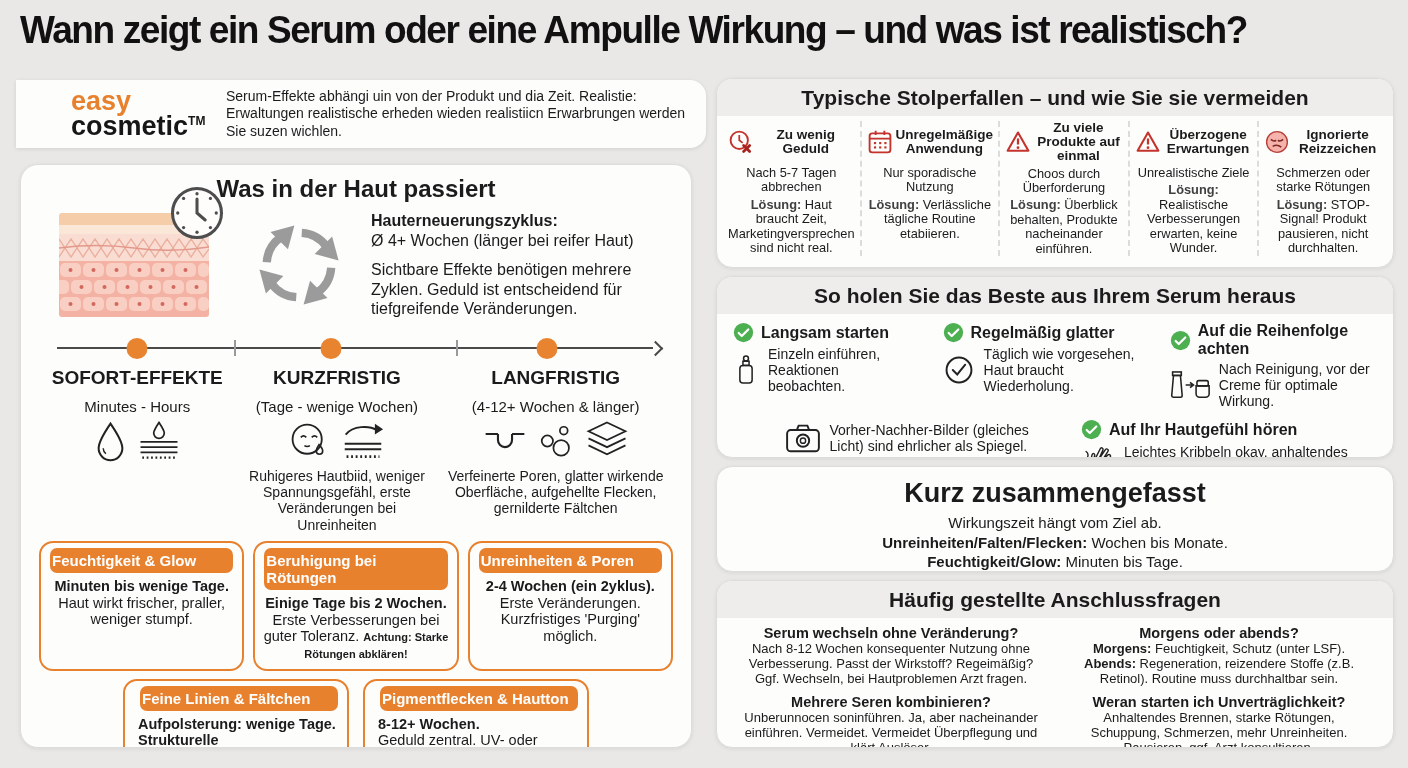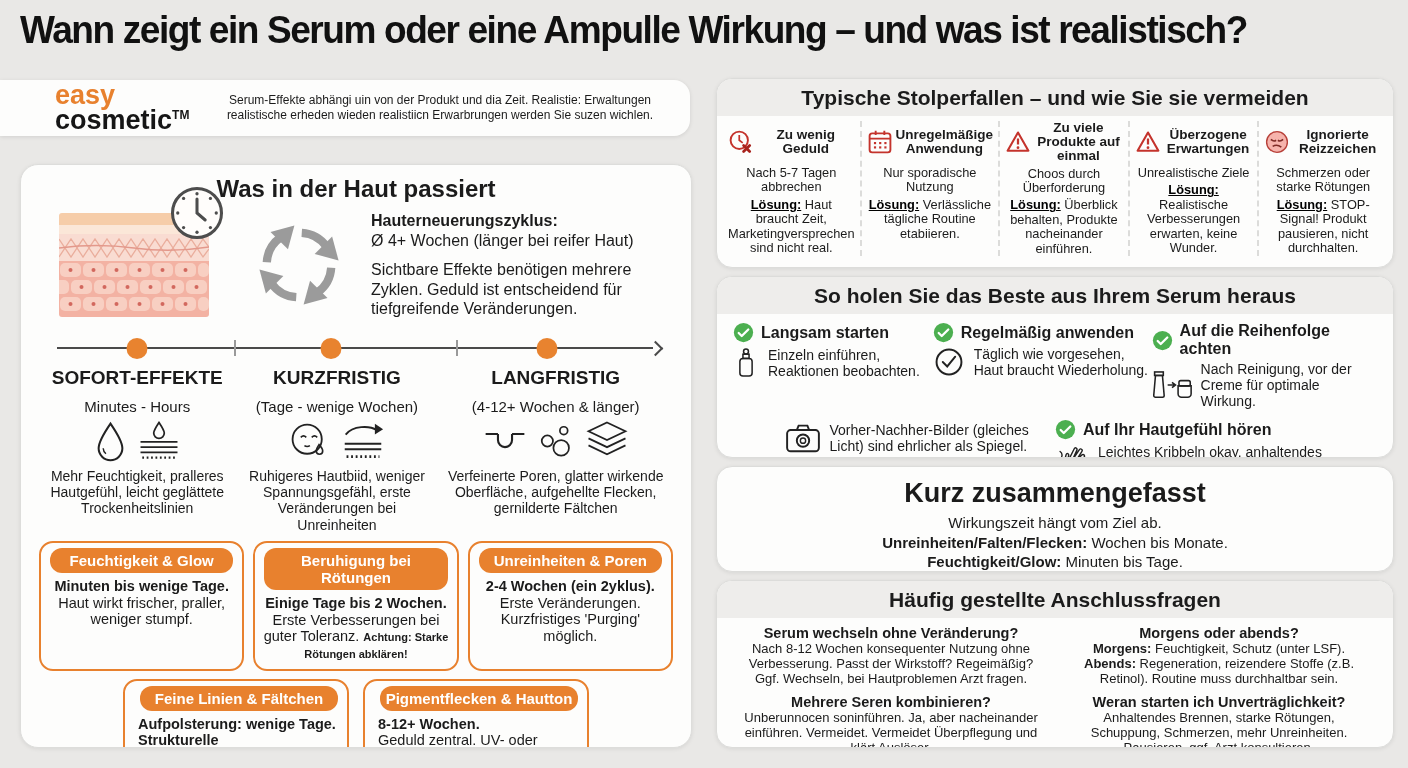--- a/index.html
+++ b/index.html
@@ -3,27 +3,27 @@
 <meta charset="utf-8">
 <style>
   * { box-sizing: border-box; }
   html,body { margin:0; padding:0; }
   body { font-family:"Liberation Sans", sans-serif; color:#1b1b1b; background:#e9e8e6; }
   .canvas { position:relative; width:1408px; height:768px; background:#e9e8e6; overflow:hidden; }
 
   .page-title { position:absolute; top:8px; left:20px; margin:0; font-size:39px; font-weight:bold;
     letter-spacing:-1.5px; white-space:nowrap; transform:scaleX(.95); transform-origin:left center; color:#111; }
 
-  .brand-card { position:absolute; left:0; top:80px; width:690px; height:56px; background:#fdfdfc;
+  .brand-card { position:absolute; left:16px; top:80px; width:690px; height:68px; background:#fdfdfc;
     border-radius:0 16px 16px 0; box-shadow:0 1px 4px rgba(0,0,0,.10); display:flex; align-items:center; }
   .logo { padding-left:55px; width:200px; line-height:.92; }
   .logo-easy { display:block; color:#e8812e; font-weight:bold; font-size:27px; }
   .logo-cosmetic { color:#161616; font-weight:bold; font-size:27px; }
   .logo sup { font-size:12px; font-weight:bold; }
-  .tagline { font-size:12px; line-height:1.25; width:460px; margin:0 0 0 10px;text-align:center; }
+  .tagline { font-size:14px; line-height:1.25; width:460px; margin:0 0 0 10px; }
 
   .main-card { position:absolute; left:20px; top:164px; width:672px; height:584px; background:#fdfdfc;
     border:1.5px solid #dddddb; border-radius:18px; padding:8px 18px; overflow:hidden; box-shadow:0 1px 4px rgba(0,0,0,.08); }
   .main-card h2 { text-align:center; font-size:24px; margin:2px 0 4px; }
 
   .cycle-row { display:flex; align-items:center; margin:8px 0 0 20px; height:108px; }
   .skin-wrap { position:relative; width:150px; height:104px; flex:none; }
   .skin-wrap .skin { width:150px; height:104px; border-radius:3px; }
   .clock { position:absolute; top:-28px; right:-16px; width:56px; height:56px; }
   .cycle-svg { width:92px; height:92px; margin-left:44px; flex:none; }
@@ -44,45 +44,45 @@
   .phase h3 { font-size:19px; margin:2px 0 0; }
   .phase .sub { font-size:15px; margin:9px 0 4px; }
   .phase .icons { height:44px; display:flex; justify-content:center; align-items:center; gap:10px; }
   .phase .desc { font-size:14px; line-height:1.16; margin:5px auto 0; width:92%; }
 
   .boxes { display:flex; gap:9px; margin-top:8px; }
   .boxes.second { justify-content:center; gap:14px; }
   .effect-box { flex:1; border:2.5px solid #e8812e; border-radius:14px; background:#fdfdfc; padding:5px 7px 7px; text-align:center; }
   .boxes.second .effect-box { flex:0 0 226px; text-align:left; padding-left:13px; }
   .pill { display:block; background:#e8812e; color:#fff; font-weight:bold; font-size:15px;
-    border-radius:12px; padding:4px 2px; text-align:center; margin:0 2px 5px; }
+    border-radius:7px; padding:4px 2px; text-align:left; margin:0 2px 5px; }
   .effect-box .lead { font-weight:bold; font-size:14.5px; line-height:1.15; }
   .effect-box .body2 { font-size:14.5px; line-height:1.15; }
   .effect-box .note { font-weight:bold; font-size:11px; }
 
   .card { position:absolute; left:716px; width:678px; background:#fdfdfc; border:1.5px solid #dcdcda;
     border-radius:16px; overflow:hidden; box-shadow:0 1px 4px rgba(0,0,0,.08); }
   .card-head { background:#eeedeb; text-align:center; font-weight:bold; font-size:21px; padding:7px 0 6px; }
   #pitfalls { top:78px;  height:190px; }
   #tips     { top:276px; height:182px; }
   #summary  { top:466px; height:106px; }
   #faq      { top:580px; height:168px; }
 
   .pit-grid { display:flex; padding:5px 6px 4px; }
   .pit { flex:1; padding:0 5px; text-align:center; font-size:12.8px; line-height:1.13; }
   .pit + .pit { border-left:2px dashed #dcdcda; }
   .pit-head { display:flex; align-items:center; justify-content:center; gap:3px; min-height:42px; }
   .pit-head svg { width:26px; height:26px; flex:none; }
   .pit-head .t { font-weight:bold; font-size:13.5px; line-height:1.05; }
   .pit .problem { margin-top:3px; }
   .pit .sol { margin-top:3px; }
-  .sol-label { color:#000000; font-weight:bold;text-decoration:underline; }
+  .sol-label { color:#404040; font-weight:bold; }
 
   .tips-body { padding:8px 16px 4px; }
-  .tips-row { display:flex; }
+  .tips-row { display:flex;gap:26px; }
   .tips-row + .tips-row { margin-top:10px; }
   .tip-head { display:flex; align-items:center; gap:7px; font-weight:bold; font-size:16px; }
   .tip-head svg { width:21px; height:21px; flex:none; }
   .tip-body { display:flex; gap:9px; margin-top:3px; font-size:14px; line-height:1.15; align-items:center; text-align:left; }
   .tip-body svg { flex:none; }
   .tip-c1 { width:31%; } .tip-c2 { width:34%; } .tip-c3 { width:35%; }
   .tip-c4 { width:40%; margin-left:8%; } .tip-c5 { width:46%; margin-left:2%; }
 
   #summary { text-align:center; padding:9px 20px; font-size:15px; line-height:1.3; }
   .sum-title { font-weight:bold; font-size:27px; margin-bottom:2px; }
@@ -211,21 +211,20 @@
               <path d="M10 31 a8 8 0 0 0 3 6" stroke="#222" fill="none" stroke-width="1.6"></path>
             </svg>
           <svg width="44" height="42" viewBox="0 0 50 46">
               <path d="M25 2 c-4 6 -6 9 -6 12 a6 6 0 0 0 12 0 c0 -3 -2 -6 -6 -12Z" fill="none" stroke="#222" stroke-width="2"></path>
               <line x1="4" y1="24" x2="46" y2="24" stroke="#222" stroke-width="2"></line>
               <line x1="4" y1="30" x2="46" y2="30" stroke="#222" stroke-width="2"></line>
               <line x1="4" y1="36" x2="46" y2="36" stroke="#222" stroke-width="2"></line>
               <line x1="6" y1="42" x2="44" y2="42" stroke="#222" stroke-width="2.6" stroke-dasharray="2 3"></line>
             </svg>
         </div>
-        <div class="desc">Mehr Feuchtigkeit, pralleres Hautgefühl, leicht geglättete Trockenheitslinien</div>
       </div>
 
       <div class="phase phase-2">
         <h3>KURZFRISTIG</h3>
         <div class="sub">(Tage - wenige Wochen)</div>
         <div class="icons">
           <svg width="42" height="42" viewBox="0 0 46 46">
               <circle cx="21" cy="21" r="16" fill="none" stroke="#222" stroke-width="2"></circle>
               <path d="M14 19 q3 -3 6 0 M26 19 q3 -3 6 0" fill="none" stroke="#222" stroke-width="1.8"></path>
               <path d="M18 28 q3 2 6 0" fill="none" stroke="#222" stroke-width="1.8"></path>
@@ -395,21 +394,21 @@
               </svg>
               <span>Einzeln einführen, Reaktionen beobachten.</span>
             </div>
         </div>
         <div class="tip tip-c2">
           <div class="tip-head">
               <svg viewBox="0 0 24 24">
                 <circle cx="12" cy="12" r="11" fill="#4caf50"></circle>
                 <path d="M6.5 12.5 l3.5 3.5 L17.5 8.5" fill="none" stroke="#fff" stroke-width="2.6" stroke-linecap="round" stroke-linejoin="round"></path>
               </svg>
-              <span>Regelmäßig anwenden</span>
+              <span>Regelmäßig glatter</span>
             </div>
           <div class="tip-body">
               <svg width="32" height="32" viewBox="0 0 36 36">
                 <circle cx="18" cy="18" r="14" fill="none" stroke="#222" stroke-width="2.2"></circle>
                 <path d="M11 18 l5 5 L25 12" fill="none" stroke="#222" stroke-width="2.2" stroke-linecap="round"></path>
               </svg>
               <span>Täglich wie vorgesehen, Haut braucht Wiederholung.</span>
             </div>
         </div>
         <div class="tip tip-c3">

